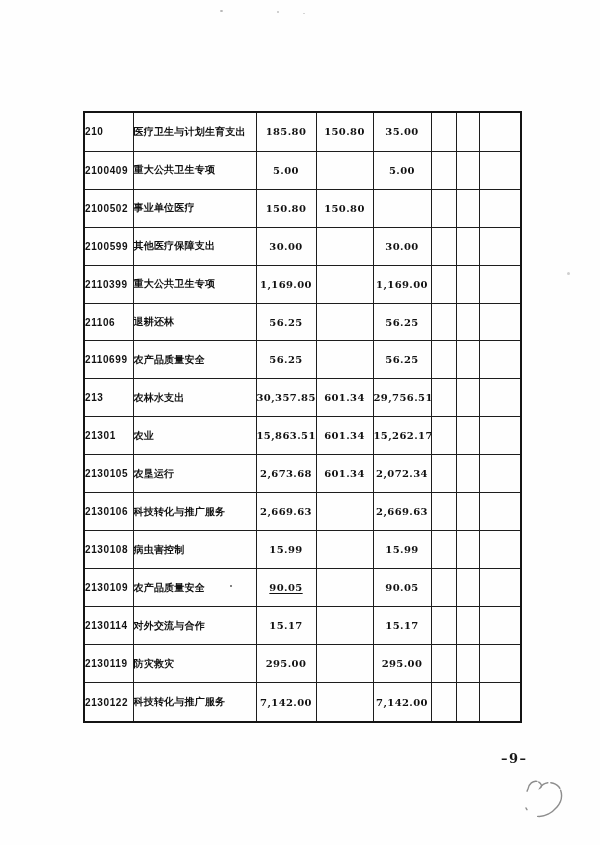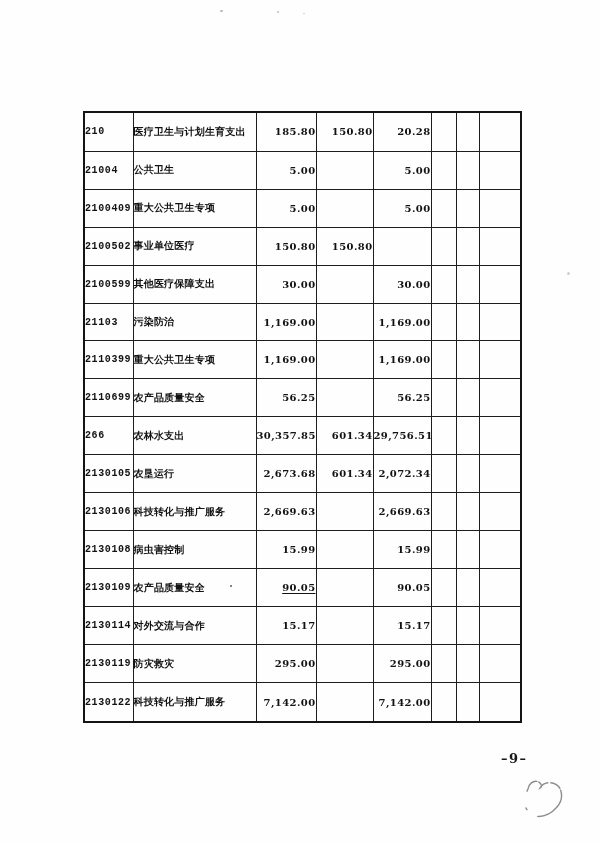--- a/index.html
+++ b/index.html
@@ -18,23 +18,23 @@
     width:437px; height:612px;
     border-collapse:collapse; table-layout:fixed;
     border:2.5px solid #141414;
   }
   table.budget td {
     border:1.5px solid #1d1d1d;
     font-size:10px; font-weight:700; color:#121212;
     padding:0; vertical-align:middle;
     overflow:hidden; white-space:nowrap;
   }
-  td.code { padding-left:7px; letter-spacing:.6px; font-family:Liberation Mono, monospace; }
+  td.code { padding-left:7px; letter-spacing:.6px; font-family:Liberation Sans, sans-serif; }
   td.name { padding-left:7px; font-size:10px; letter-spacing:.2px; font-family:Liberation Mono, monospace; }
-  td.num  { text-align:right; padding-right:7px; letter-spacing:.4px; }
+  td.num  { text-align:center; padding-right:7px; letter-spacing:.4px; }
   td .u   { text-decoration:underline; text-underline-offset:2px; }
   .pagenum {
     position:absolute; left:501px; top:751px;
     font-size:13px; font-weight:700; letter-spacing:1.5px; color:#181818;
   }
   .pen-mark { position:absolute; left:517px; top:773px; width:46px; height:50px; }
   .speck { position:absolute; border-radius:50%; }
   .sp1 { left:220px; top:10px;  width:3px; height:2px; background:#b5b5b5; }
   .sp2 { left:277px; top:11px;  width:2px; height:2px; background:#c2c2c2; }
   .sp3 { left:303px; top:13px;  width:2px; height:1px; background:#c8c8c8; }
@@ -56,31 +56,21 @@
         <col style="width:25px">
       <col style="width:23px">
         <col style="width:42px">
     </colgroup>
     <tbody>
         <tr>
       <td class="code">210</td>
       <td class="name">医疗卫生与计划生育支出</td>
       <td class="num"><span class="v">185.80</span></td>
       <td class="num">150.80</td>
-      <td class="num">20.28</td>
-      <td class="empty"></td>
-      <td class="empty"></td>
-      <td class="empty"></td>
-    </tr>
-        <tr>
-      <td class="code">21004</td>
-      <td class="name">公共卫生</td>
-      <td class="num"><span class="v">5.00</span></td>
-      <td class="num"></td>
-      <td class="num">5.00</td>
+      <td class="num">35.00</td>
       <td class="empty"></td>
       <td class="empty"></td>
       <td class="empty"></td>
     </tr>
         <tr>
       <td class="code">2100409</td>
       <td class="name">重大公共卫生专项</td>
       <td class="num"><span class="v">5.00</span></td>
       <td class="num"></td>
       <td class="num">5.00</td>
@@ -102,55 +92,65 @@
       <td class="code">2100599</td>
       <td class="name">其他医疗保障支出</td>
       <td class="num"><span class="v">30.00</span></td>
       <td class="num"></td>
       <td class="num">30.00</td>
       <td class="empty"></td>
       <td class="empty"></td>
       <td class="empty"></td>
     </tr>
         <tr>
-      <td class="code">21103</td>
-      <td class="name">污染防治</td>
-      <td class="num"><span class="v">1,169.00</span></td>
-      <td class="num"></td>
-      <td class="num">1,169.00</td>
-      <td class="empty"></td>
-      <td class="empty"></td>
-      <td class="empty"></td>
-    </tr>
-        <tr>
       <td class="code">2110399</td>
       <td class="name">重大公共卫生专项</td>
       <td class="num"><span class="v">1,169.00</span></td>
       <td class="num"></td>
       <td class="num">1,169.00</td>
       <td class="empty"></td>
       <td class="empty"></td>
       <td class="empty"></td>
     </tr>
         <tr>
+      <td class="code">21106</td>
+      <td class="name">退耕还林</td>
+      <td class="num"><span class="v">56.25</span></td>
+      <td class="num"></td>
+      <td class="num">56.25</td>
+      <td class="empty"></td>
+      <td class="empty"></td>
+      <td class="empty"></td>
+    </tr>
+        <tr>
       <td class="code">2110699</td>
       <td class="name">农产品质量安全</td>
       <td class="num"><span class="v">56.25</span></td>
       <td class="num"></td>
       <td class="num">56.25</td>
       <td class="empty"></td>
       <td class="empty"></td>
       <td class="empty"></td>
     </tr>
         <tr>
-      <td class="code">266</td>
+      <td class="code">213</td>
       <td class="name">农林水支出</td>
       <td class="num"><span class="v">30,357.85</span></td>
       <td class="num">601.34</td>
       <td class="num">29,756.51</td>
+      <td class="empty"></td>
+      <td class="empty"></td>
+      <td class="empty"></td>
+    </tr>
+        <tr>
+      <td class="code">21301</td>
+      <td class="name">农业</td>
+      <td class="num"><span class="v">15,863.51</span></td>
+      <td class="num">601.34</td>
+      <td class="num">15,262.17</td>
       <td class="empty"></td>
       <td class="empty"></td>
       <td class="empty"></td>
     </tr>
         <tr>
       <td class="code">2130105</td>
       <td class="name">农垦运行</td>
       <td class="num"><span class="v">2,673.68</span></td>
       <td class="num">601.34</td>
       <td class="num">2,072.34</td>

